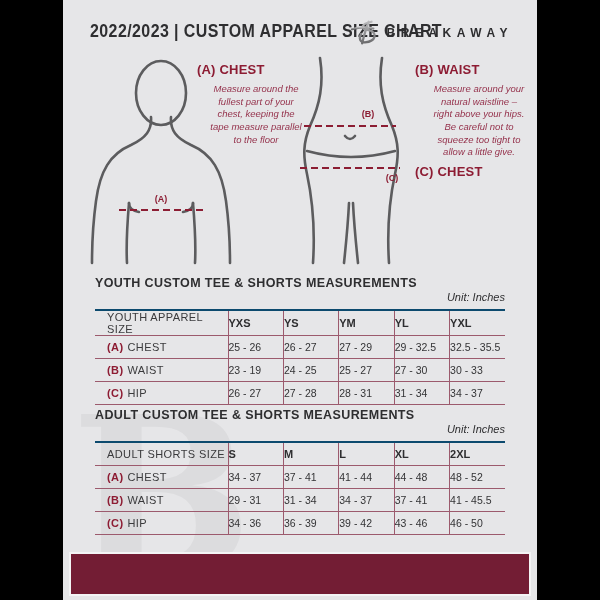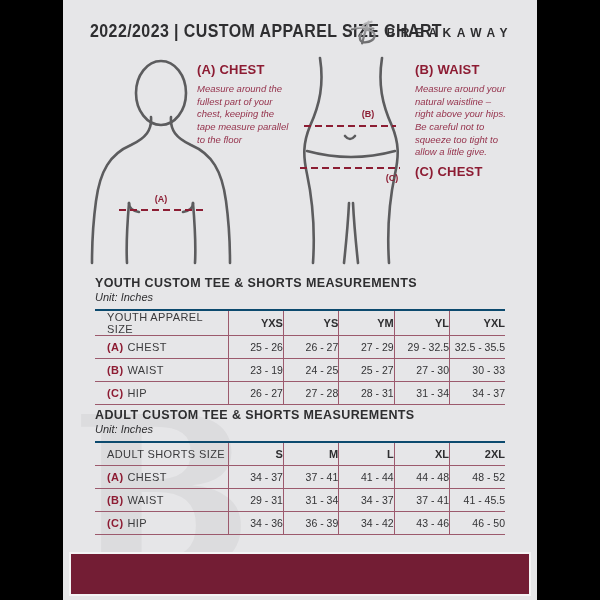--- a/index.html
+++ b/index.html
@@ -22,32 +22,32 @@
 
   
   .fig { position:absolute; }
   .fig path, .fig ellipse { fill:none; stroke:#5c5c5e; stroke-width:2.6; stroke-linecap:round; }
   .fig .dash { stroke:#8c1d33; stroke-width:2.2; stroke-dasharray:7 4; }
   .fig text { fill:#8c1d33; font-size:9px; font-weight:bold; font-family:"Liberation Sans",sans-serif; }
 
   
   .note { position:absolute; }
   .note h3 { margin:0 0 6px 0; font-size:13px; font-weight:bold; color:#8d1c33; letter-spacing:.2px; }
-  .note p { margin:0; font-size:9.5px; font-style:italic; color:#95324c; line-height:1.33; white-space:pre-line; }
+  .note p { margin:0; font-size:9.5px; font-style:italic; color:#95324c; line-height:1.33; white-space:pre-line;text-align:center; }
 
   
   .section-title { position:absolute; left:32px; width:410px; 
                    font-size:12.5px; font-weight:bold; letter-spacing:.4px; color:#2e2e30; }
-  .unit { position:absolute; left:32px; width:410px; text-align:left;
+  .unit { position:absolute; left:32px; width:410px; text-align:right;
           font-size:11px; font-style:italic; color:#2e2e30; }
 
   
   .size-table { position:absolute; left:32px; width:410px; border-collapse:collapse; table-layout:fixed; }
   .size-table td { height:22px; border-bottom:1px solid #9c5a6d; font-size:10.5px; color:#333335;
-                   text-align:right; padding:0; }
+                   text-align:left; padding:0; }
   .size-table tr:first-child td { border-top:2px solid #0c4a6e; }
   .size-table td + td { border-left:1px solid #9c5a6d; }
   .size-table .label-cell { text-align:left; padding-left:12px; font-size:11px; letter-spacing:.4px; color:#3a3a3c; }
   .size-table .size-head { font-weight:bold; font-size:11px; color:#2e2e30; }
   .size-table .key { color:#8d1c33; font-weight:bold; margin-right:4px; }
   .c-label { width:133px; }
 
   
   .bottom-bar { position:absolute; left:8px; top:554px; width:458px; height:40px;
                 background:#731d34; box-shadow:0 0 0 2px #f4f4f5; }
@@ -210,21 +210,21 @@
           <td>29 - 31</td>
           <td>31 - 34</td>
           <td>34 - 37</td>
           <td>37 - 41</td>
           <td>41 - 45.5</td>
         </tr>
         <tr>
           <td class="label-cell"><span class="key">(C)</span><span>HIP</span></td>
           <td>34 - 36</td>
           <td>36 - 39</td>
-          <td>34 - 42</td>
+          <td>39 - 42</td>
           <td>43 - 46</td>
           <td>46 - 50</td>
         </tr>
       </tbody>
         </table>
 
       <div class="bottom-bar"></div>
 
     </div>
   </div>

